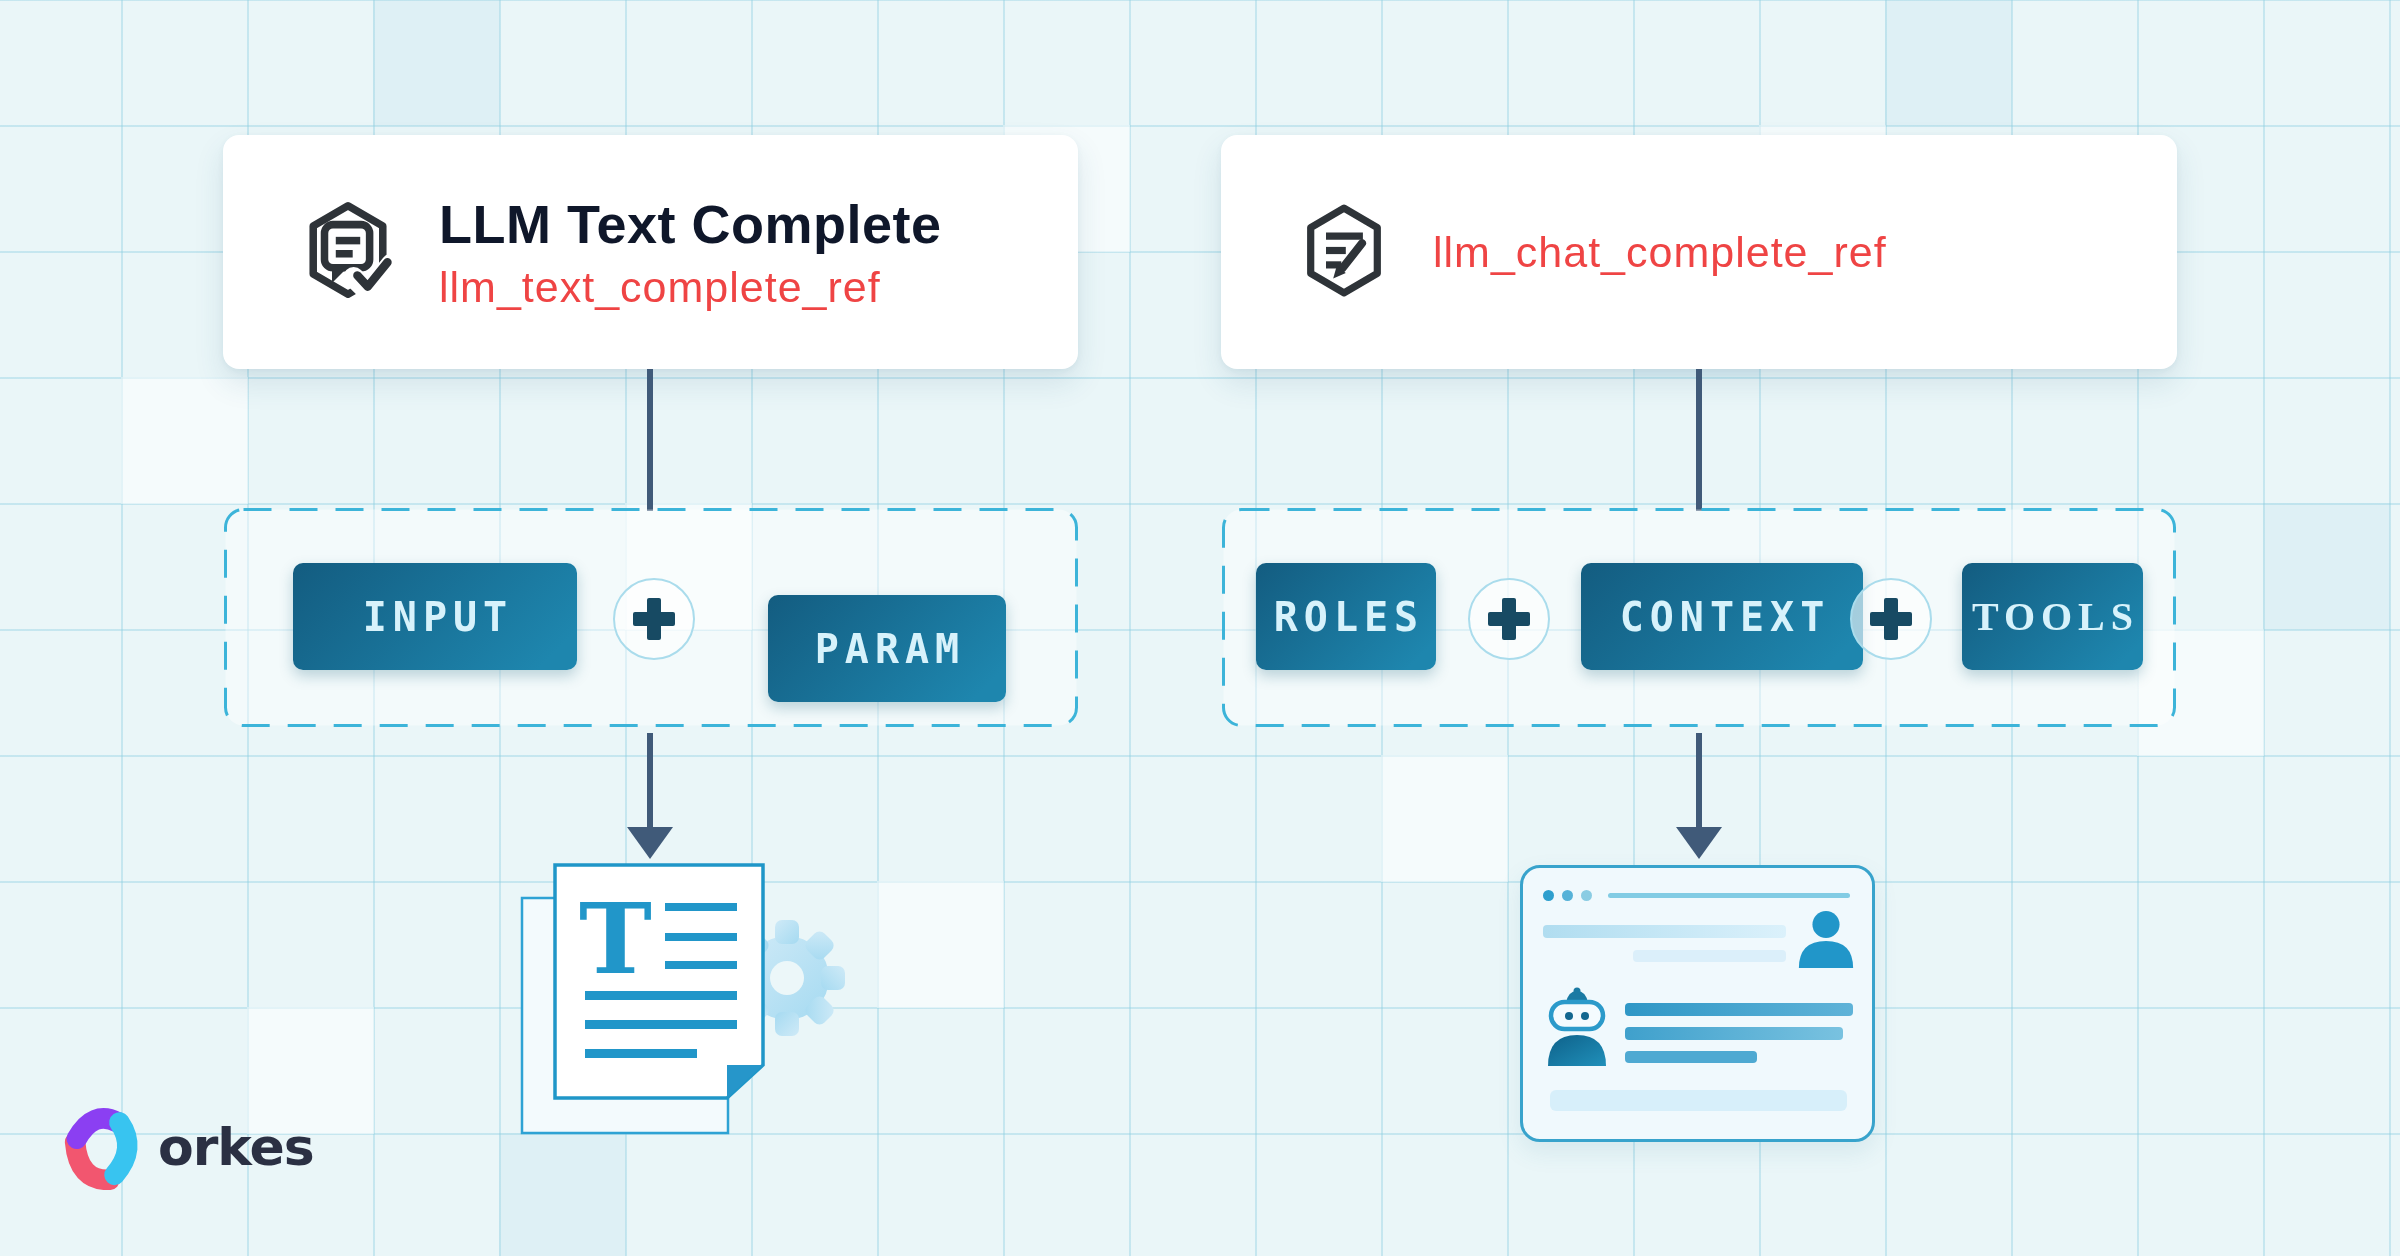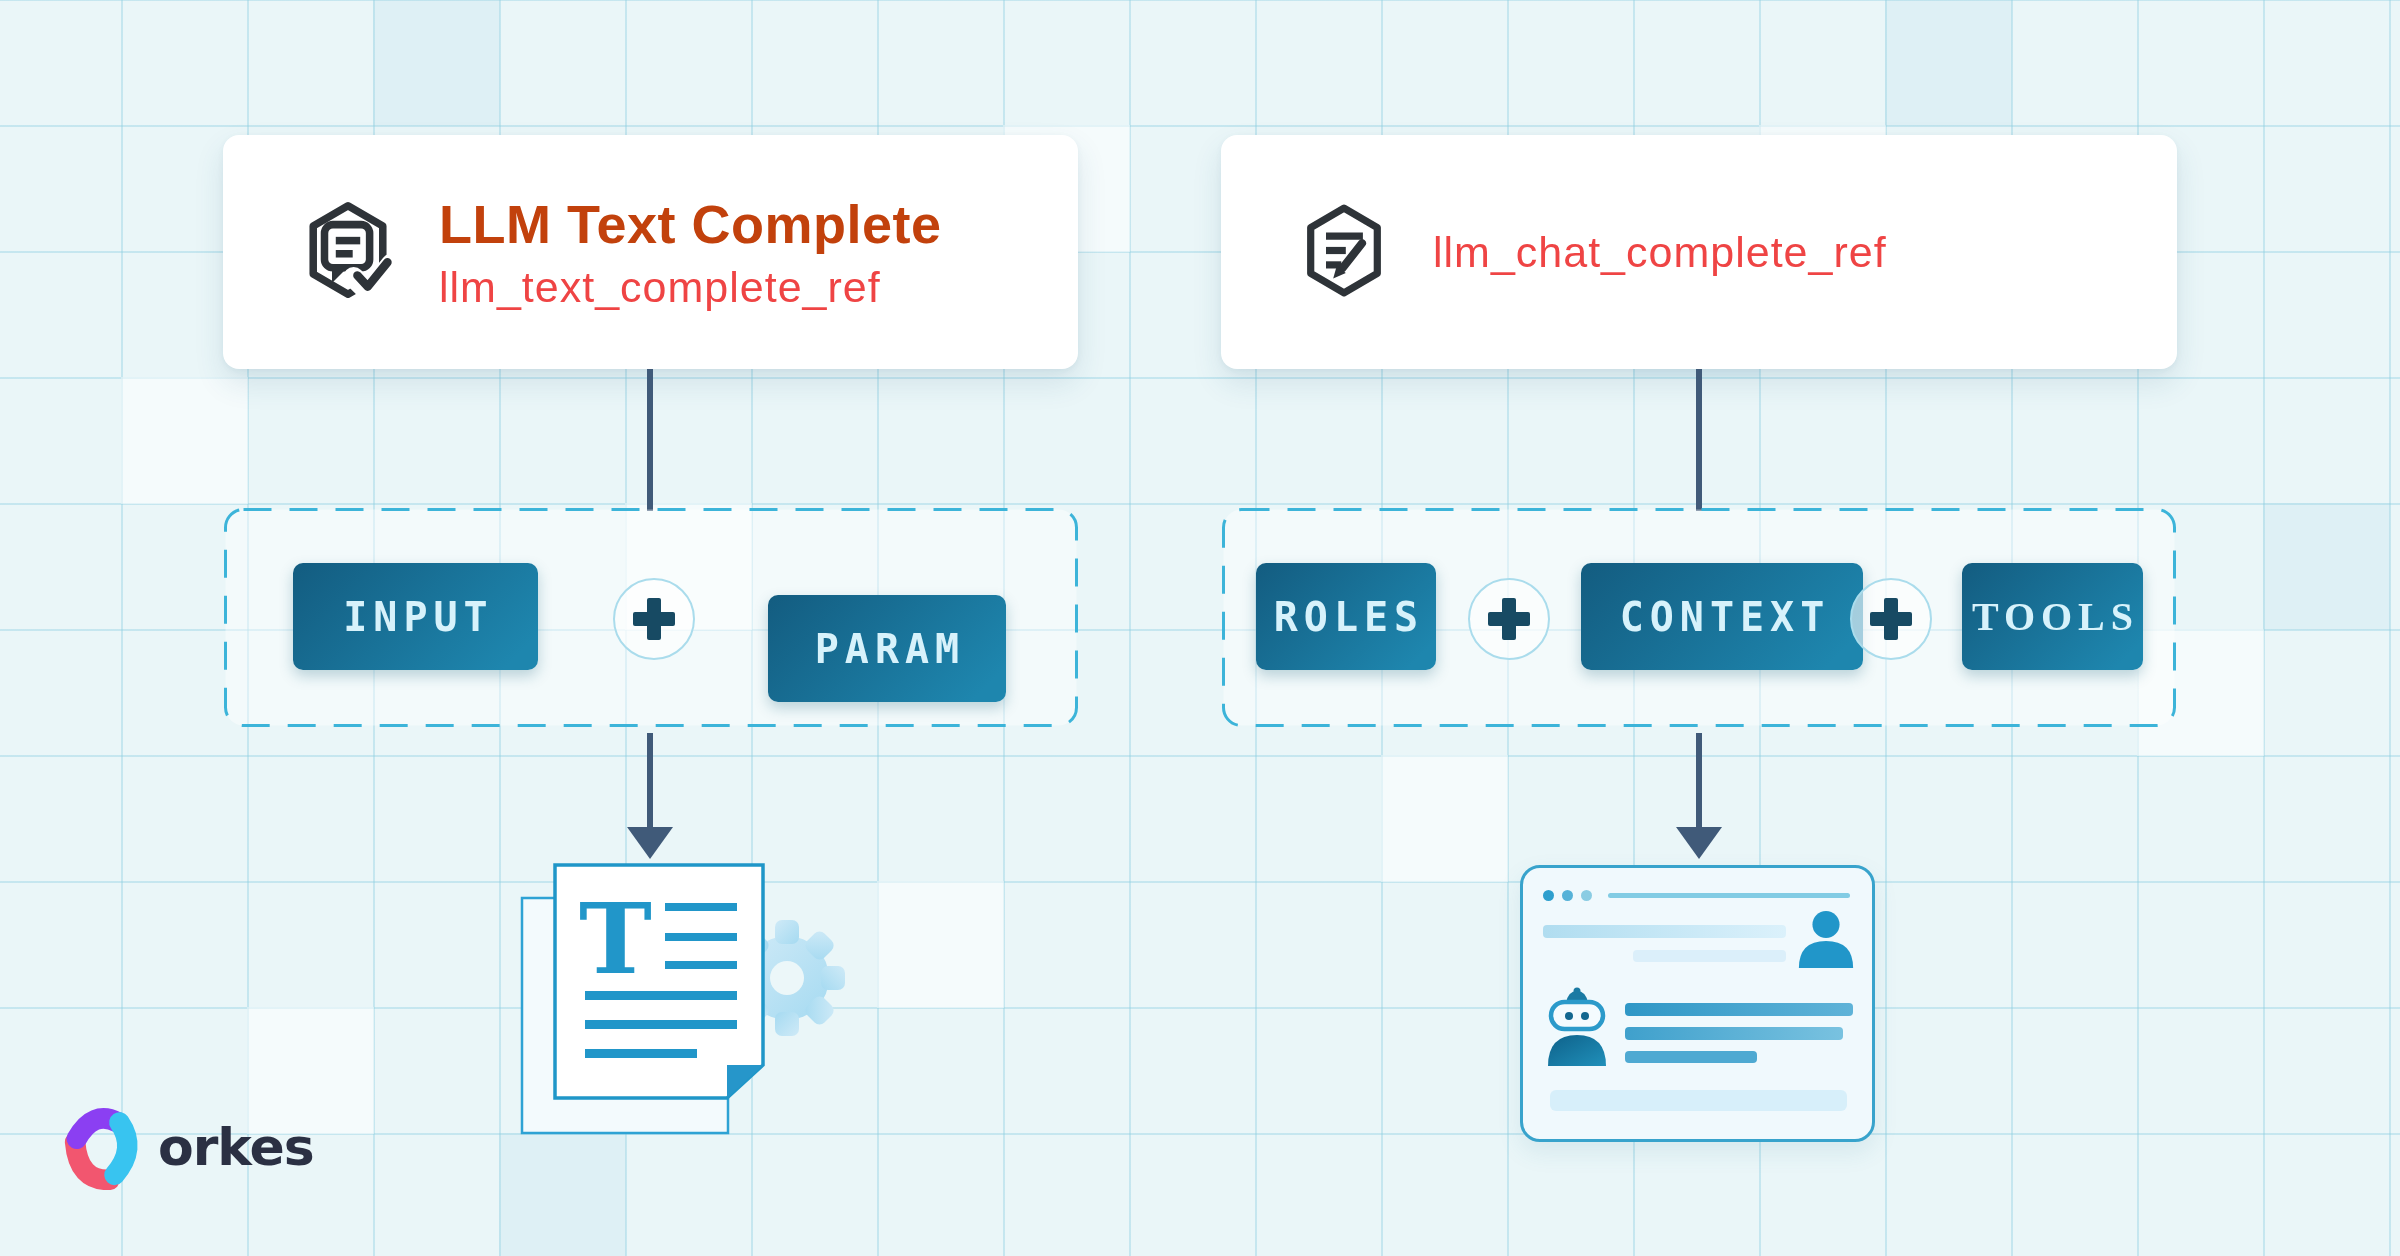--- a/index.html
+++ b/index.html
@@ -17,21 +17,21 @@
   .cell.light{background:rgba(255,255,255,0.5);}
   .cell.tint{background:rgba(159,214,228,0.16);}
 
   
   .card{
     position:absolute;height:234px;background:#ffffff;border-radius:16px;
     box-shadow:0 14px 30px rgba(30,90,120,0.12), 0 2px 6px rgba(30,90,120,0.06);
     display:flex;align-items:center;gap:44px;box-sizing:border-box;padding-left:78px;
   }
   .card .txt{display:flex;flex-direction:column;gap:8px;}
-  .card .title{font-size:54px;font-weight:600;color:#c2410c;letter-spacing:0.5px;}
+  .card .title{font-size:54px;font-weight:600;color:#0f172a;letter-spacing:0.5px;}
   .card .ref{font-size:43px;font-weight:400;color:#ef4444;letter-spacing:1px;}
 
   
   .vline{position:absolute;width:6px;background:#405a79;}
   .ahead{position:absolute;width:0;height:0;border-left:23px solid transparent;
          border-right:23px solid transparent;border-top:32px solid #405a79;}
 
   
   .group{position:absolute;height:221px;}
   .group svg.frame{position:absolute;left:0;top:0;}
@@ -120,21 +120,21 @@
     </span>
   </div>
 
   <div class="vline" style="left:647px;top:369px;height:142px;"></div>
   <div class="vline" style="left:1696px;top:369px;height:142px;"></div>
 
   <div class="group" style="left:223px;top:507px;width:856px;">
     <svg class="frame" width="856" height="221">
       <rect x="2.5" y="2.5" width="851" height="216" rx="18" fill="rgba(255,255,255,0.42)" stroke="#3cb4d9" stroke-width="3" stroke-dasharray="28 18"></rect>
     </svg>
-    <div class="chip" style="left:70px;top:56px;width:245px;">
+    <div class="chip" style="left:70px;top:56px;width:284px;">
       <span>INPUT</span>
     </div>
     <div class="plus" style="left:390px;top:71px;"></div>
     <div class="chip" style="left:545px;top:56px;width:238px;margin-top:32px;">
       <span>PARAM</span>
     </div>
   </div>
 
   <div class="group" style="left:1221px;top:507px;width:956px;">
     <svg class="frame" width="956" height="221">

